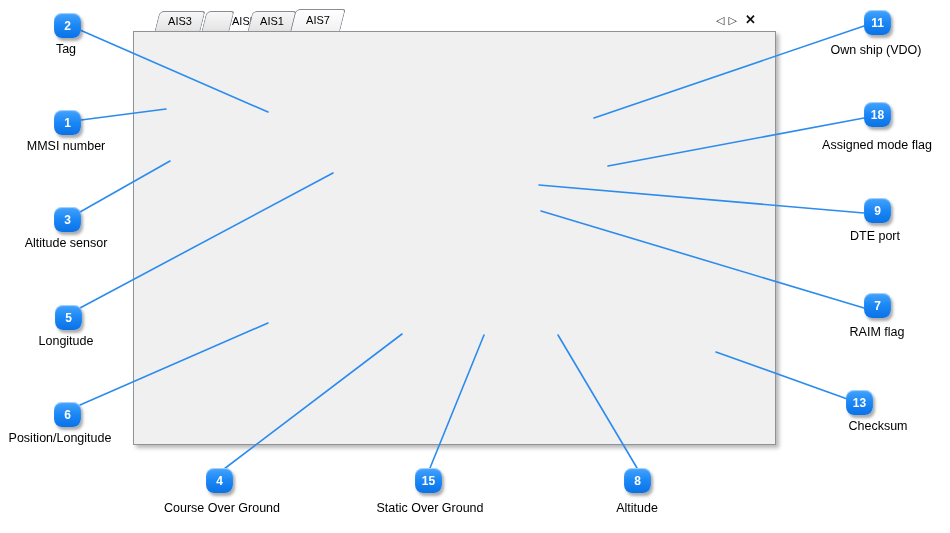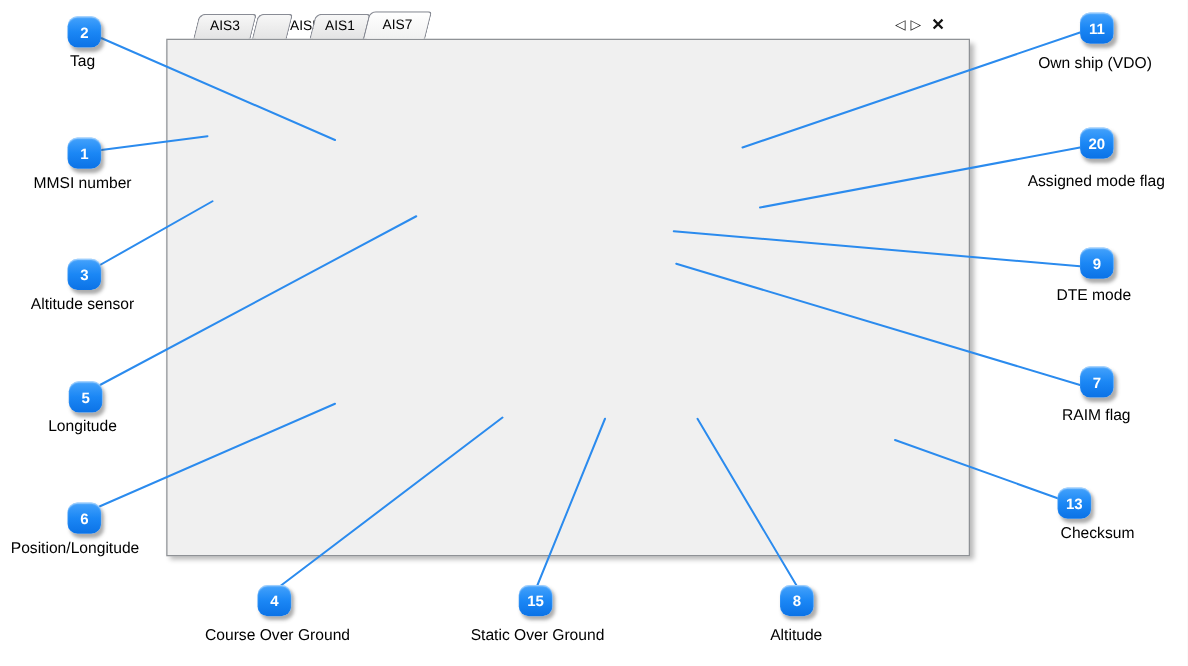--- a/index.html
+++ b/index.html
@@ -218,27 +218,27 @@
   <div class="badge" style="left:54px;top:402px;">6</div>
   <div class="callout-label" style="left:60px;top:431px;">Position/Longitude</div>
 
   <div class="badge" style="left:864px;top:293px;">7</div>
   <div class="callout-label" style="left:877px;top:325px;">RAIM flag</div>
 
   <div class="badge" style="left:624px;top:468px;">8</div>
   <div class="callout-label" style="left:637px;top:501px;">Altitude</div>
 
   <div class="badge" style="left:864px;top:198px;">9</div>
-  <div class="callout-label" style="left:875px;top:229px;">DTE mode</div>
+  <div class="callout-label" style="left:875px;top:229px;">DTE port</div>
 
   <div class="badge" style="left:415px;top:468px;">15</div>
   <div class="callout-label" style="left:430px;top:501px;">Static Over Ground</div>
 
   <div class="badge" style="left:864px;top:10px;">11</div>
   <div class="callout-label" style="left:876px;top:43px;">Own ship (VDO)</div>
 
-  <div class="badge" style="left:864px;top:102px;">20</div>
+  <div class="badge" style="left:864px;top:102px;">18</div>
   <div class="callout-label" style="left:877px;top:138px;">Assigned mode flag</div>
 
   <div class="badge" style="left:846px;top:390px;">13</div>
   <div class="callout-label" style="left:878px;top:419px;">Checksum</div>
 
 </div>
 
 </body></html>

